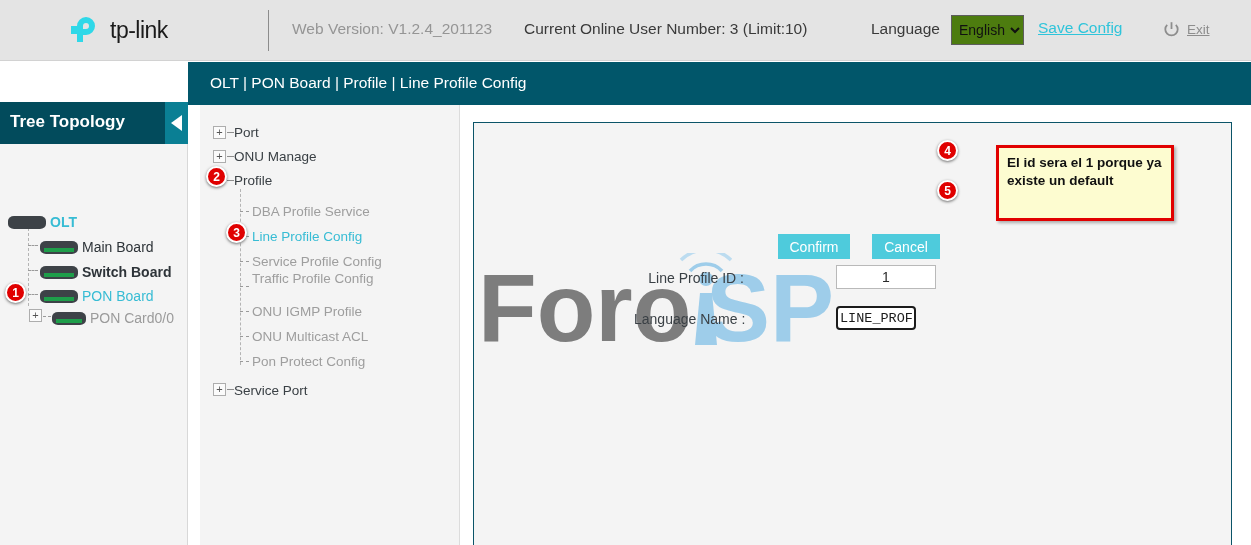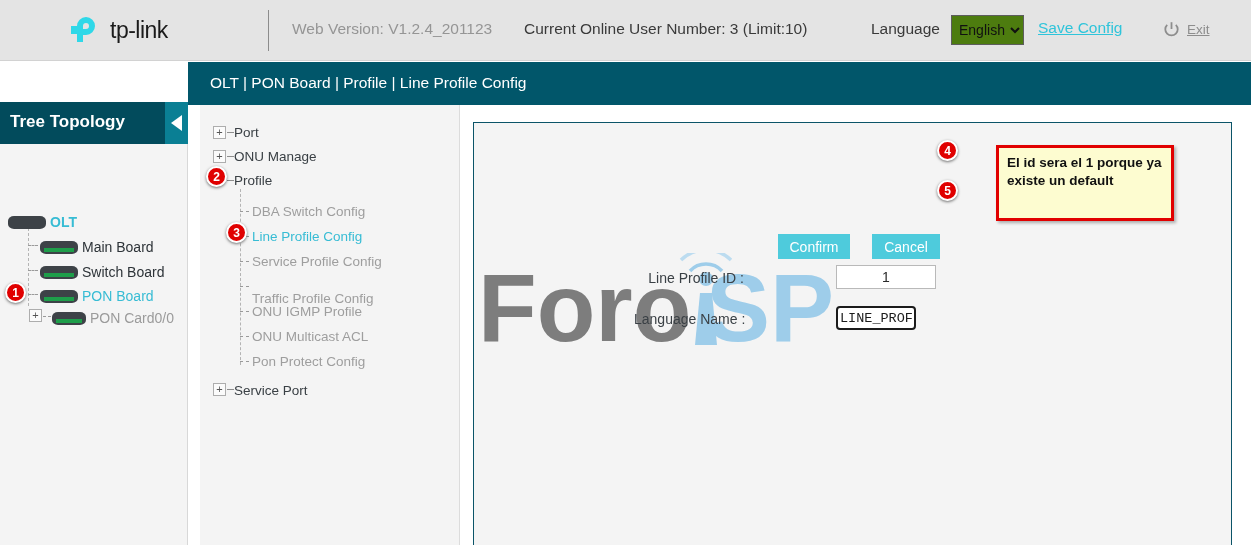--- a/index.html
+++ b/index.html
@@ -83,21 +83,21 @@
   }
   .dev-icon .strip {
     position:absolute; left:4px; top:7px; width:30px; height:4px; background:#1e9e4a;
   }
   .dev-icon.small { width:34px; }
   .dev-icon.small .body { width:34px; }
   .dev-icon.small .strip { width:26px; }
 
   #node-olt { left:8px; top:112px; }
   #node-main { left:40px; top:137px; }
-  #node-switch { left:40px; top:162px; }
+  #node-switch { left:40px; top:162px;font-weight:bold; }
   #node-pon { left:40px; top:186px; }
   #node-poncard { left:52px; top:208px; }
 
   .lbl-cyan { color:#37bcd4; font-weight:bold; }
   .lbl-cyan-n { color:#37bcd4; }
   .lbl-dark { color:#2d3338; }
   .lbl-gray { color:#9b9b9b; }
 
   .vdash {
     position:absolute; border-left:1px dashed #b4b4b4;
@@ -312,30 +312,30 @@
     <div class="expander" style="left:13px; top:45px;">+</div>
     <div class="root-dash" style="top:51px;"></div>
     <div class="nav-item nav-root" style="top:44px;">ONU Manage</div>
 
     <div class="root-dash" style="top:75px;"></div>
     <div class="nav-item nav-root" style="top:68px;">Profile</div>
 
     <div class="vdash" style="left:40px; top:84px; height:176px;"></div>
 
     <div class="leaf-dash" style="top:106px;"></div>
-    <div class="nav-item nav-leaf" style="top:99px;">DBA Switch Config</div>
+    <div class="nav-item nav-leaf" style="top:99px;">DBA Profile Service</div>
 
     <div class="leaf-dash" style="top:131px;"></div>
     <div class="nav-item nav-leaf active" style="top:124px;">Line Profile Config</div>
 
     <div class="leaf-dash" style="top:156px;"></div>
     <div class="nav-item nav-leaf" style="top:149px;">Service Profile Config</div>
 
     <div class="leaf-dash" style="top:181px;"></div>
-    <div class="nav-item nav-leaf" style="top:186px;">Traffic Profile Config</div>
+    <div class="nav-item nav-leaf" style="top:166px;">Traffic Profile Config</div>
 
     <div class="leaf-dash" style="top:206px;"></div>
     <div class="nav-item nav-leaf" style="top:199px;">ONU IGMP Profile</div>
 
     <div class="leaf-dash" style="top:231px;"></div>
     <div class="nav-item nav-leaf" style="top:224px;">ONU Multicast ACL</div>
 
     <div class="leaf-dash" style="top:256px;"></div>
     <div class="nav-item nav-leaf" style="top:249px;">Pon Protect Config</div>
 

